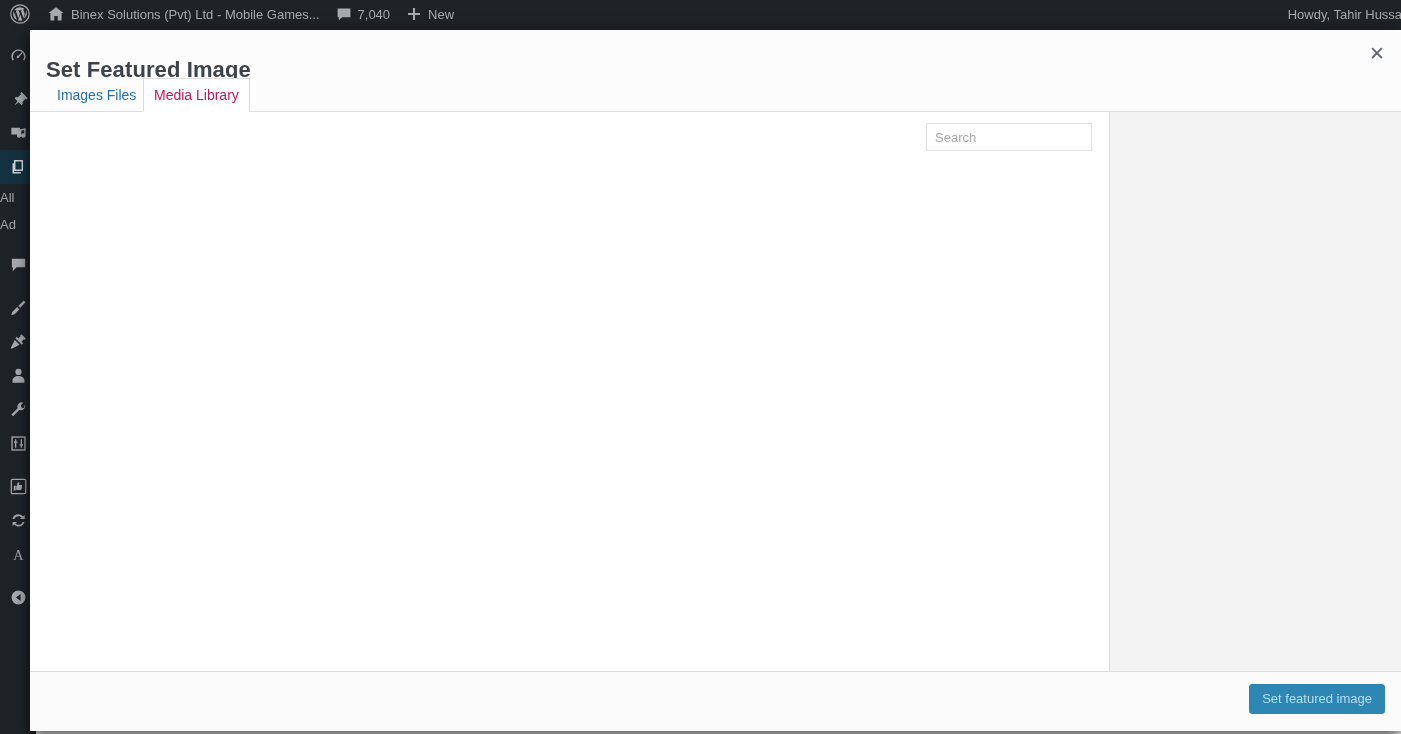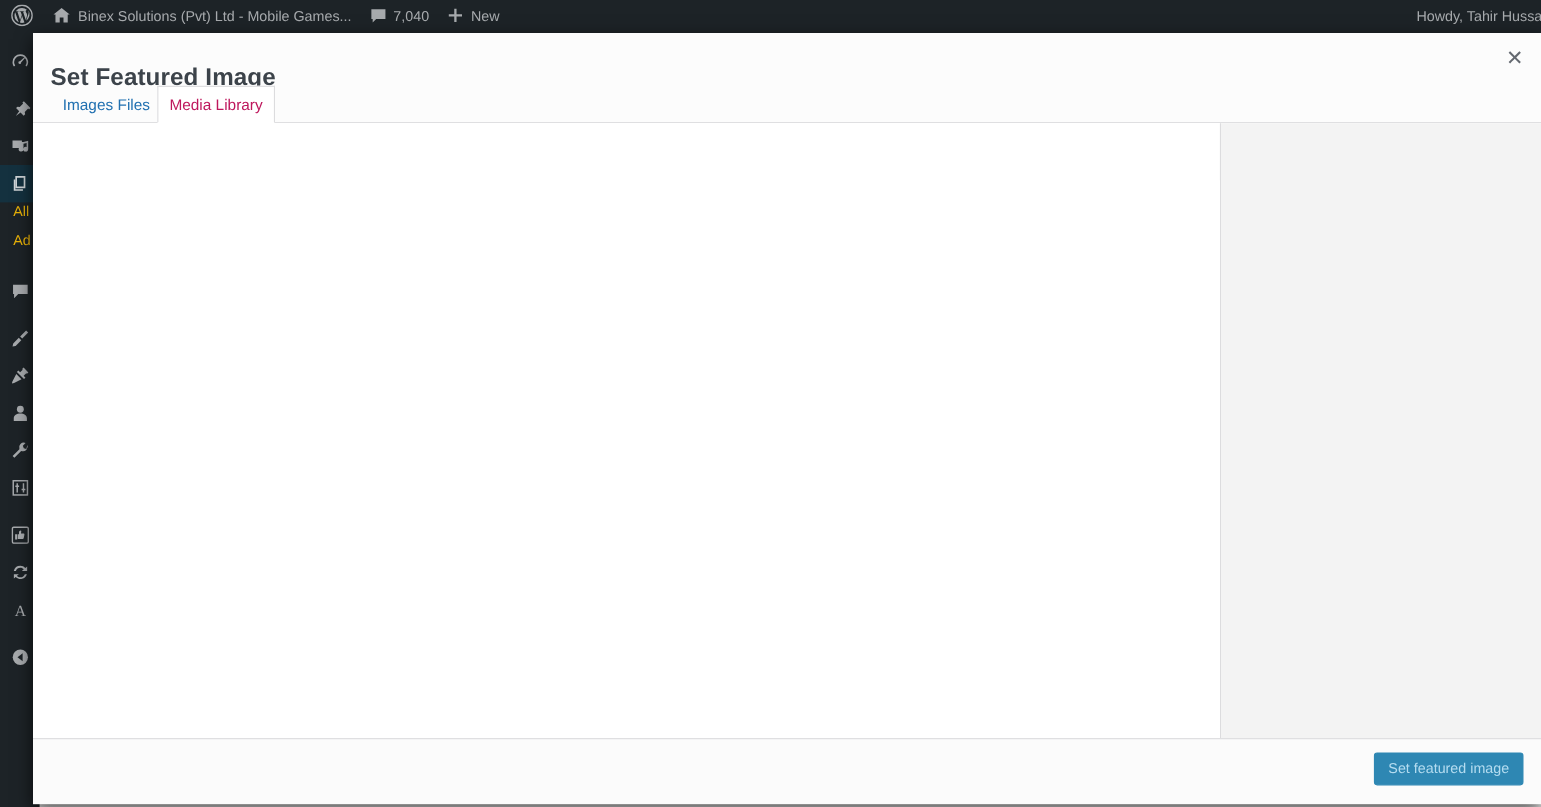--- a/index.html
+++ b/index.html
@@ -79,22 +79,23 @@
     justify-content: center;
     color: #a7aaad;
   }
   .menu-row.current { background: #14313f; }
   .menu-row.current .mi { color: #cfd3d6; }
   .menu-sep { height: 9px; width: 36px; }
   .menu-sub {
     width: 36px;
     height: 27px;
     display: flex;
-    padding-left: 12px;
-    color: #eab308;
+    align-items: center;
+    padding-left: 0;
+    color: #a3a3a3;
     font-size: 13px;
     white-space: nowrap;
     overflow: hidden;
   }
   .mi { display: block; line-height: 0; }
   .mi svg { display: block; }
 
   
   #media-modal {
     position: absolute;
@@ -517,20 +518,21 @@
       <a class="router-tab" style="left:16px;">Images Files</a>
       <a class="router-tab active" style="left:113px;">Media Library</a>
     </div>
 
     <div id="modal-content">
 
       <div id="attachments-browser">
 
         <div id="media-toolbar">
 
+          <input id="media-search" type="search" placeholder="Search" style="">
         </div>
 
         <div id="attachments-list"></div>
       </div>
 
       <div id="attachment-details-sidebar"></div>
     </div>
 
     <div id="modal-footer">
       <button id="set-featured-button" disabled="">Set featured image</button>

